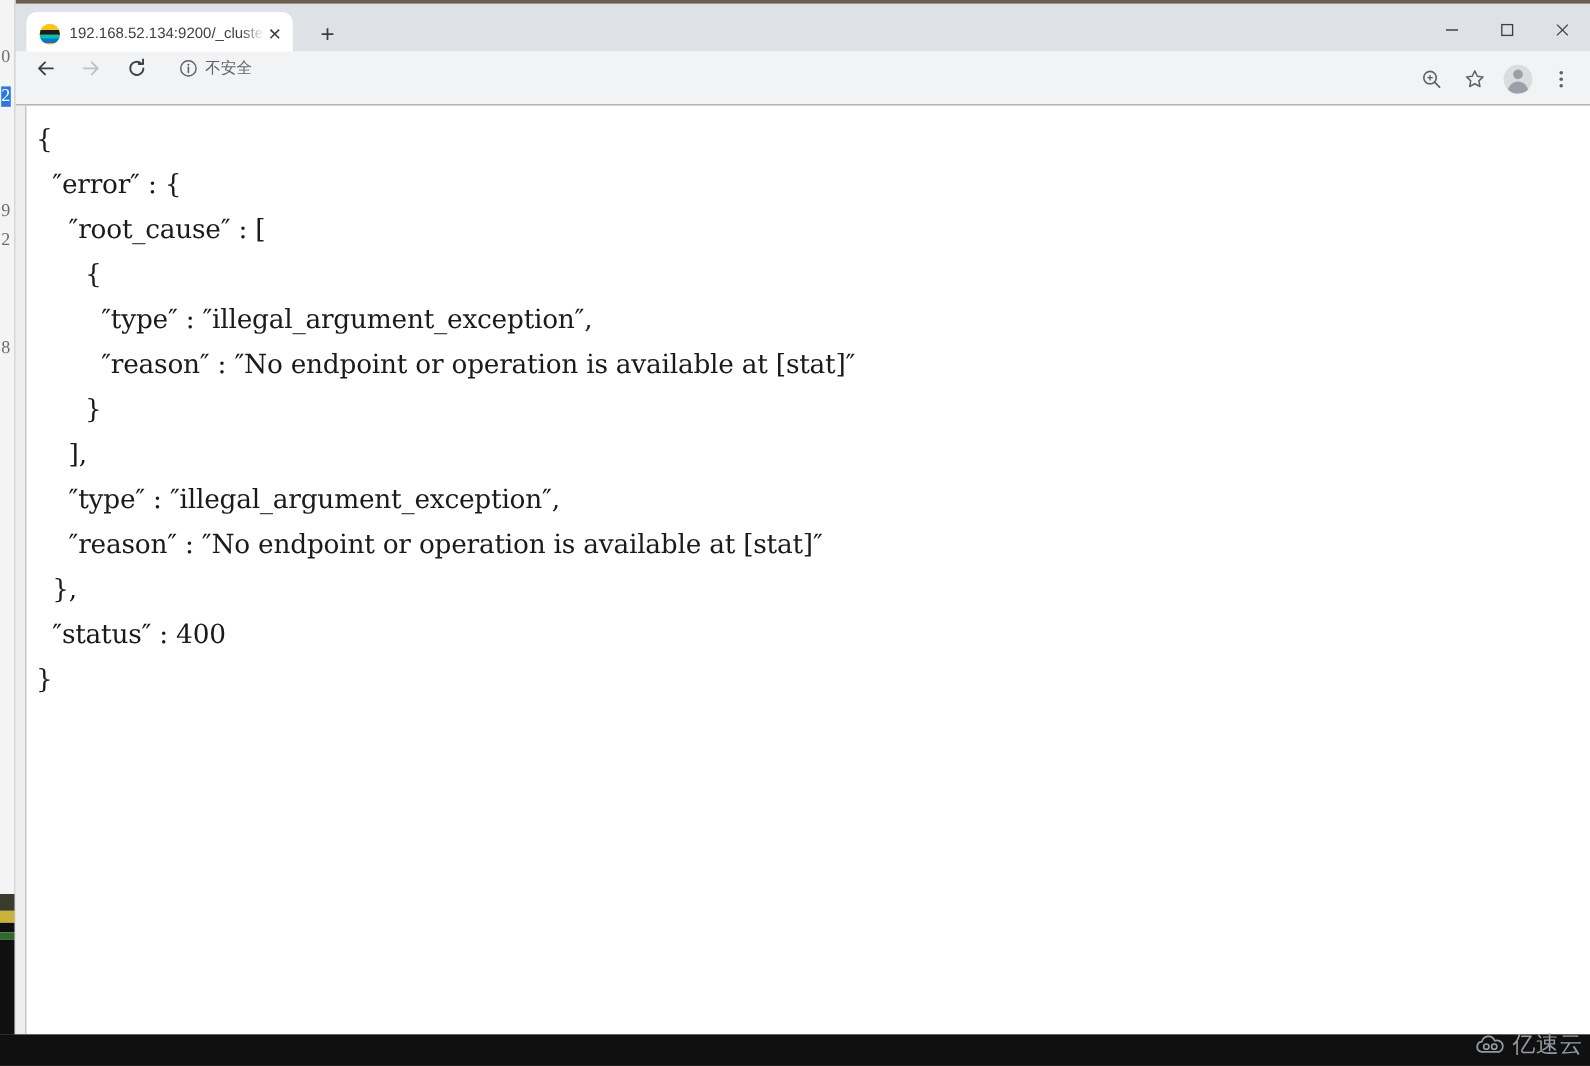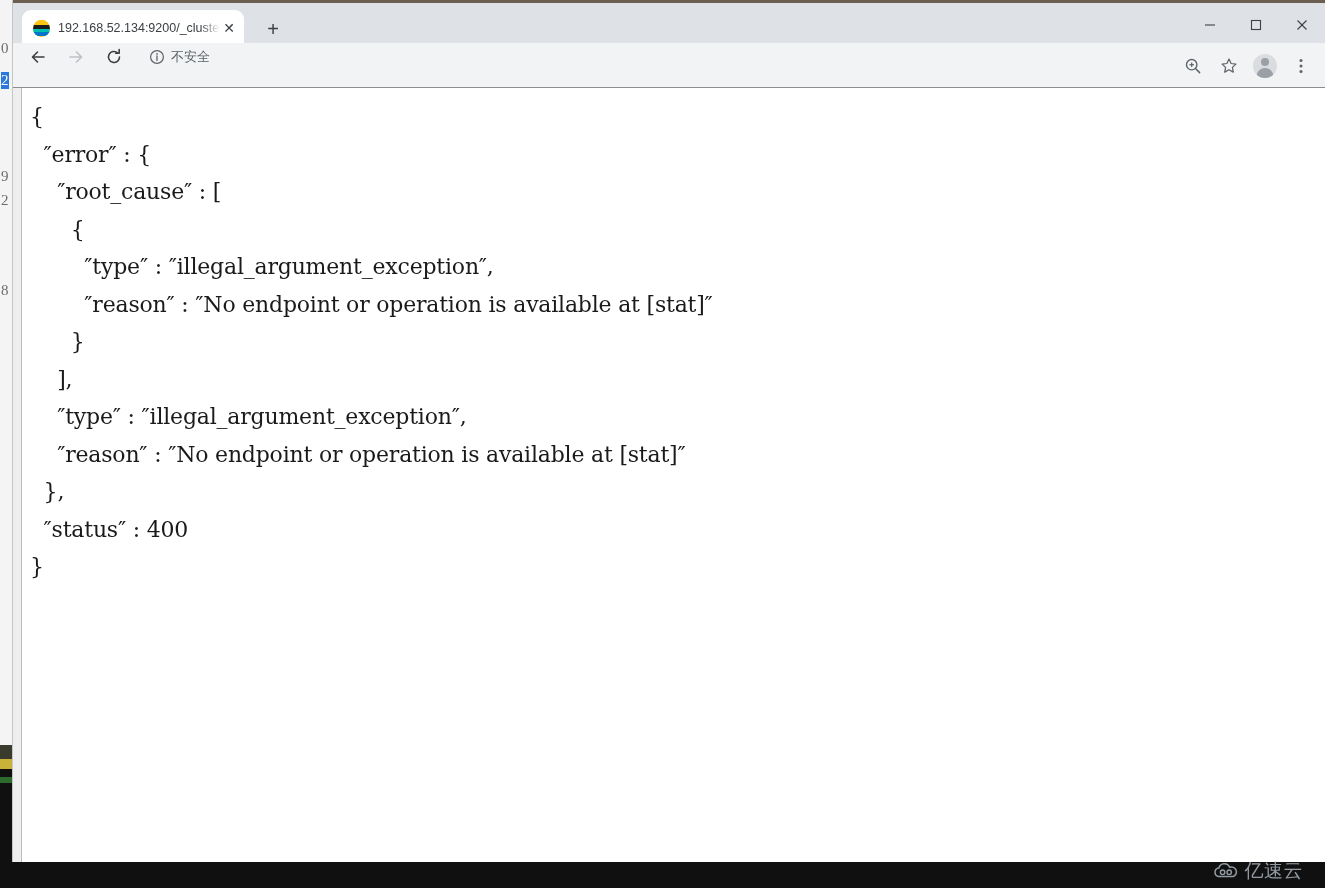--- a/index.html
+++ b/index.html
@@ -269,21 +269,21 @@
     left: 0;
     bottom: 0;
     width: 1325px;
     height: 26px;
     background: #101010;
   }
 
   
   #watermark {
     position: absolute;
-    right: 22px;
+    right: 6px;
     bottom: 4px;
     display: flex;
     align-items: center;
     gap: 6px;
     opacity: 0.95;
     pointer-events: none;
   }
   #watermark .wm-text {
     font-size: 19px;
     color: #9aa2ab;

